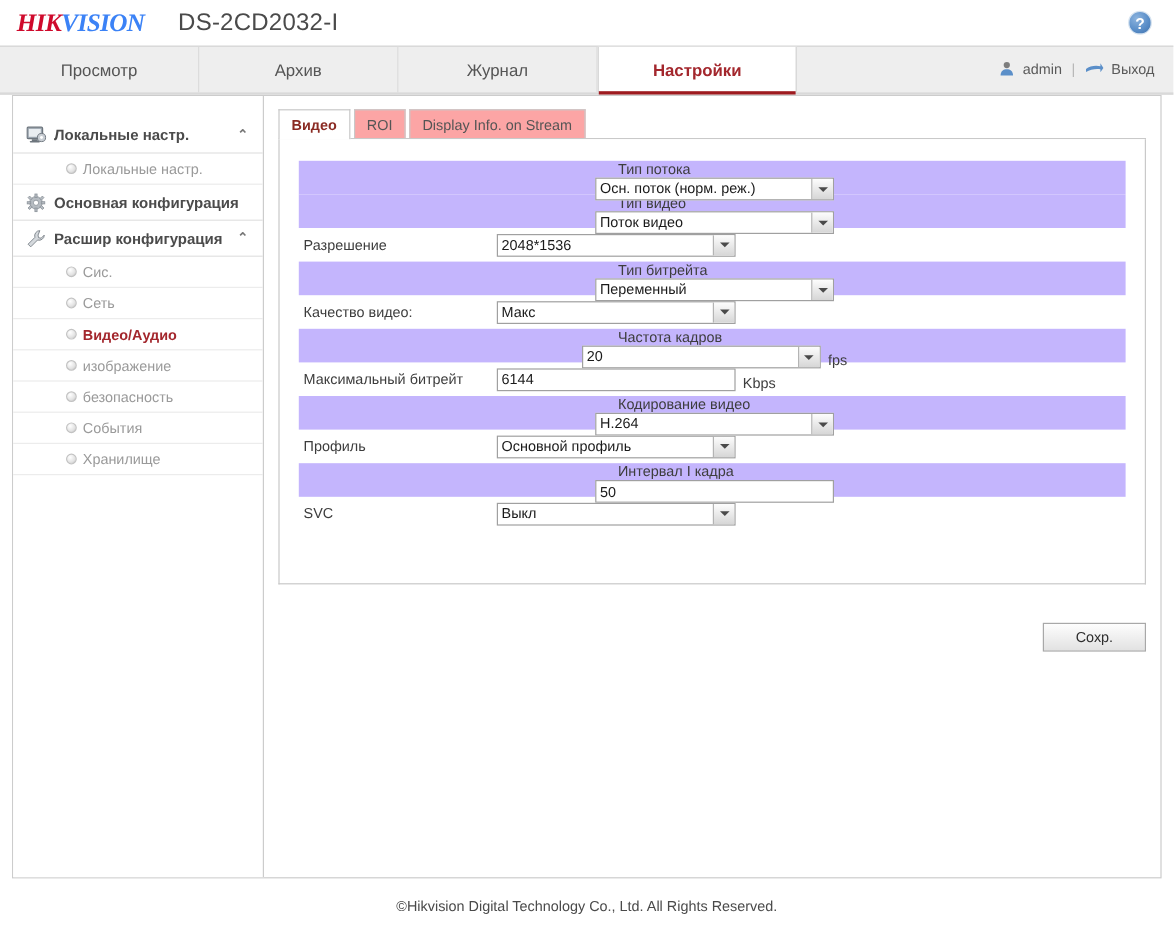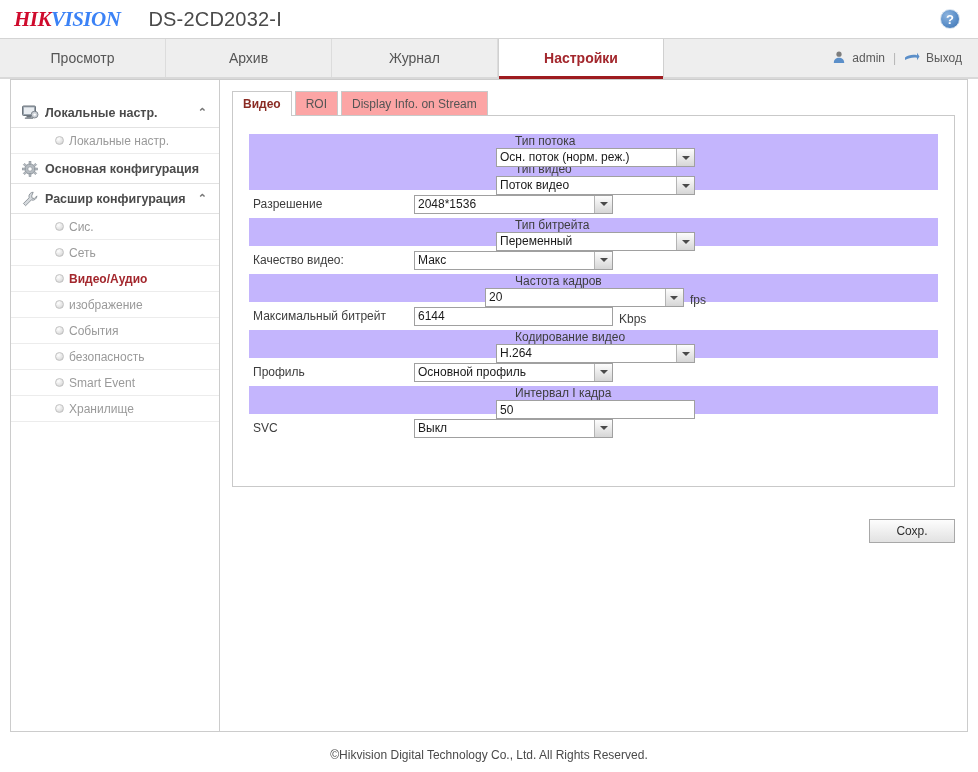--- a/index.html
+++ b/index.html
@@ -450,29 +450,25 @@
     <div class="side-item active">
       <span class="bullet"></span>
       <span>Видео/Аудио</span>
     </div>
     <div class="side-item">
       <span class="bullet"></span>
       <span>изображение</span>
     </div>
     <div class="side-item">
       <span class="bullet"></span>
+      <span>безопасность</span>
+    </div>
+    <div class="side-item">
+      <span class="bullet"></span>
       <span>События</span>
-    </div>
-    <div class="side-item">
-      <span class="bullet"></span>
-      <span>безопасность</span>
-    </div>
-    <div class="side-item">
-      <span class="bullet"></span>
-      <span>Smart Event</span>
     </div>
     <div class="side-item">
       <span class="bullet"></span>
       <span>Хранилище</span>
     </div>
   </div>
 
   <div id="main">
 
     <div id="subtabs">

